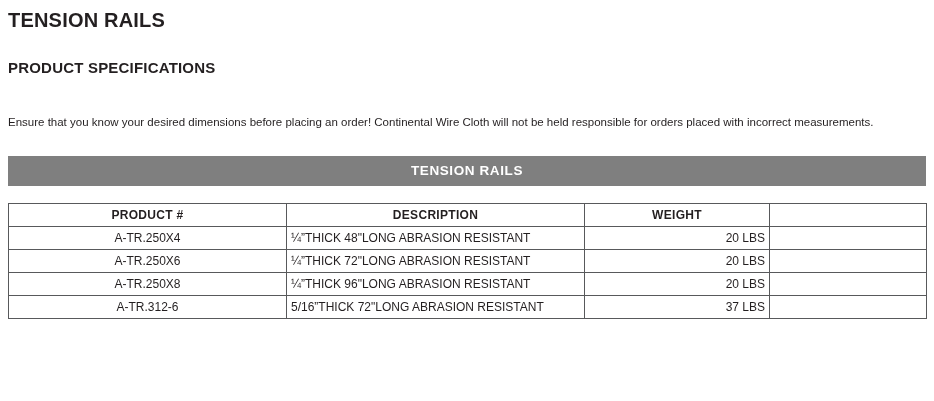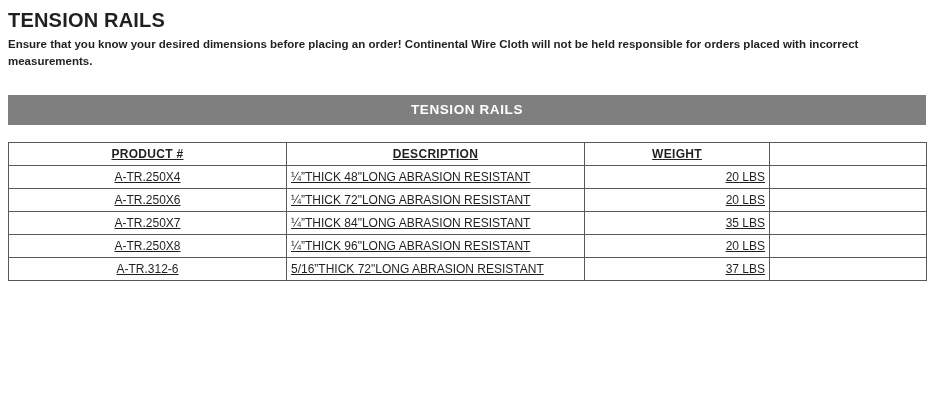--- a/index.html
+++ b/index.html
@@ -31,23 +31,23 @@
   }
   .subtitle {
     font-size: 15px;
     font-weight: bold;
     letter-spacing: 0.2px;
     margin: 27px 0 0 0;
     line-height: 18px;
   }
   .notice {
     font-size: 11.5px;
-    font-weight: bold;
+    font-weight: normal;
     line-height: 17px;
-    margin: 4px 0 0 0;
+    margin: 37px 0 0 0;
     max-width: 890px;
   }
   .table-wrap {
     margin-top: 25px;
     width: 918px;
   }
   .band {
     background: #7f7f7f;
     color: #ffffff;
     text-align: center;
@@ -63,21 +63,20 @@
     margin-top: 17px;
     table-layout: fixed;
   }
   table.specs th, table.specs td {
     border: 1px solid #58595b;
     font-size: 12px;
     line-height: 16px;
     padding: 1px 4px 2px 4px;
     height: 19px;
     vertical-align: middle;
-    text-decoration: underline;
   }
   table.specs th {
     font-weight: bold;
     text-align: center;
     letter-spacing: 0.3px;
   }
   col.c-product { width: 278px; }
   col.c-desc { width: 298px; }
   col.c-weight { width: 185px; }
   col.c-pad { width: 157px; }
@@ -88,20 +87,21 @@
     border: none;
   }
 </style>
 </head>
 <body>
 
 <div class="page">
 
   <h1 class="title">TENSION RAILS</h1>
 
+  <h2 class="subtitle">PRODUCT SPECIFICATIONS</h2>
 
   <p class="notice">Ensure that you know your desired dimensions before placing an order! Continental Wire Cloth will not be held responsible for orders placed with incorrect measurements.</p>
 
   <div class="table-wrap">
     <div class="band">TENSION RAILS</div>
 
     <table class="specs">
       <colgroup>
         <col class="c-product">
         <col class="c-desc">
@@ -123,26 +123,20 @@
           <td class="weight">20 LBS</td>
           <td class="pad-cell"></td>
         </tr>
         <tr>
           <td class="product">A-TR.250X6</td>
           <td class="desc">¼”THICK 72"LONG ABRASION RESISTANT</td>
           <td class="weight">20 LBS</td>
           <td class="pad-cell"></td>
         </tr>
         <tr>
-          <td class="product">A-TR.250X7</td>
-          <td class="desc">¼”THICK 84"LONG ABRASION RESISTANT</td>
-          <td class="weight">35 LBS</td>
-          <td class="pad-cell"></td>
-        </tr>
-        <tr>
           <td class="product">A-TR.250X8</td>
           <td class="desc">¼”THICK 96"LONG ABRASION RESISTANT</td>
           <td class="weight">20 LBS</td>
           <td class="pad-cell"></td>
         </tr>
         <tr>
           <td class="product">A-TR.312-6</td>
           <td class="desc">5/16”THICK 72"LONG ABRASION RESISTANT</td>
           <td class="weight">37 LBS</td>
           <td class="pad-cell"></td>

